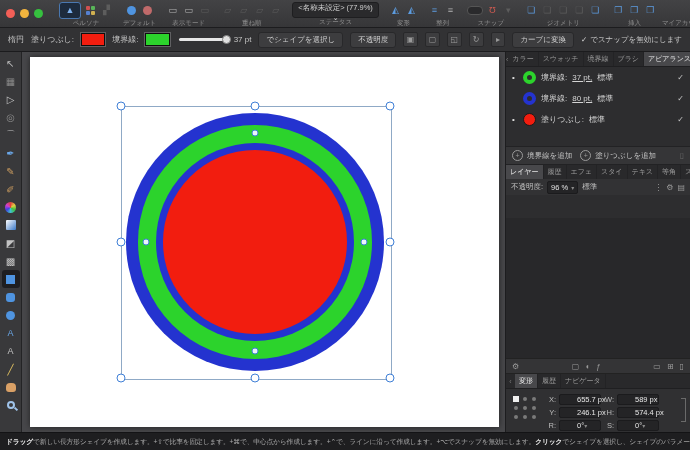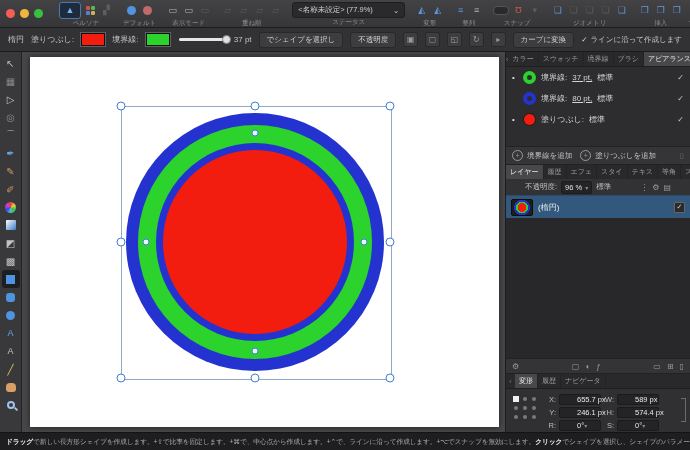--- a/index.html
+++ b/index.html
@@ -16,21 +16,21 @@
   .g-icons{display:flex;gap:3px;align-items:center;height:18px;margin-top:1px;}
   .g-label{font-size:6.5px;color:#8f8f8f;line-height:7px;white-space:nowrap;}
   .micon{width:13px;height:13px;display:flex;align-items:center;justify-content:center;font-size:9px;color:#b4b4b4;}
   .micon.dim{color:#5d5d5d;} .micon.blu{color:#5c9ce0;} .micon.red{color:#cf5a50;}
   .applogo{width:20px;height:15px;background:#1d2b3d;border:1px solid #4a78b0;border-radius:3px;
            display:flex;align-items:center;justify-content:center;}
   .applogo span{color:#7fb3ef;font-size:9px;line-height:9px;}
   .pixgrid{display:grid;grid-template-columns:4px 4px;grid-gap:1px;}
   .pixgrid i{width:4px;height:4px;border-radius:1px;}
   .docdrop{height:14px;background:#2a2a2c;border:1px solid #1e1e20;border-radius:3px;display:flex;
-           align-items:center;padding:0 5px;gap:20px;font-size:7.5px;color:#cfcfcf;margin-top:2px;white-space:nowrap;}
+           align-items:center;padding:0 5px;gap:0;font-size:7.5px;color:#cfcfcf;margin-top:2px;white-space:nowrap;flex-direction:column;}
   .toggle{width:14px;height:7px;background:#2a2a2c;border:1px solid #555;border-radius:4px;}
 
   
   #ctb{position:absolute;left:0;top:28px;right:0;height:24px;background:#323234;border-bottom:1px solid #1b1b1d;
        display:flex;align-items:center;gap:7px;padding:0 8px;box-sizing:border-box;font-size:8px;color:#c6c6c6;white-space:nowrap;}
   .swatch{width:26px;height:11px;border:1px solid #0e0e0e;box-shadow:0 0 0 1px #606062;}
   .sl-track{width:56px;height:3px;background:#e6e6e6;border-radius:2px;position:relative;margin-left:2px;}
   .sl-thumb{position:absolute;right:-4px;top:-3px;width:9px;height:9px;background:#e0e0e0;border:1px solid #7e7e7e;border-radius:50%;box-sizing:border-box;}
   .cbtn{background:#3d3d3f;border:1px solid #28282a;border-radius:3px;padding:2px 7px;font-size:7.5px;color:#cfcfcf;}
   .ibtn{width:15px;height:13px;background:#3d3d3f;border:1px solid #28282a;border-radius:2px;display:flex;align-items:center;justify-content:center;font-size:8px;color:#9a9a9a;}
@@ -72,21 +72,21 @@
   .sw{width:13px;height:13px;border-radius:50%;box-sizing:border-box;flex:none;}
   .sw.green{border:4px solid #2cd32c;background:transparent;}
   .sw.blue{border:4px solid #2433cf;background:transparent;}
   .sw.red{background:#f21d0f;border:1px solid #1a1a1a;}
   .alink{text-decoration:underline;}
   .acheck{margin-left:auto;color:#c8c8c8;}
   .addrow{position:absolute;top:94px;left:0;right:0;height:17px;background:#353537;border-top:1px solid #222224;
           border-bottom:1px solid #222224;display:flex;align-items:center;gap:4px;padding:0 6px;font-size:7.5px;color:#c2c2c2;white-space:nowrap;}
   .plus{width:9px;height:9px;border:1px solid #9a9a9a;border-radius:50%;display:flex;align-items:center;justify-content:center;font-size:7px;color:#9a9a9a;flex:none;line-height:7px;}
   #ltabs{position:absolute;top:113px;left:0;right:0;}
-  #oprow{position:absolute;top:127px;left:0;right:0;height:16px;display:flex;align-items:center;gap:4px;padding:0 19px;font-size:7.5px;color:#c0c0c0;background:#323234;white-space:nowrap;}
+  #oprow{position:absolute;top:127px;left:0;right:0;height:16px;display:flex;align-items:center;gap:4px;padding:0 5px;font-size:7.5px;color:#c0c0c0;background:#323234;white-space:nowrap;}
   .opbox{background:#242426;border:1px solid #1b1b1d;border-radius:2px;height:11px;display:flex;align-items:center;gap:3px;padding:0 3px;color:#e0e0e0;}
   #oprow .ricon{color:#9a9a9a;font-size:8px;}
   #layerrow{position:absolute;top:143px;left:0;right:0;height:22px;background:#33587e;border-top:1px solid #2a4a6c;
             border-bottom:1px solid #203a56;display:flex;align-items:center;gap:5px;padding:0 5px;color:#f0f0f0;font-size:8px;}
   .lthumb{width:20px;height:15px;background:#1e1e1e;border:1px solid #0d0d0d;border-radius:2px;
           background-image:radial-gradient(circle at 50% 50%,#f21d0f 0 34%,#2cd32c 35% 47%,#2433cf 48% 62%,transparent 63%);}
   .lcheck{margin-left:auto;width:9px;height:9px;background:#2a2a2c;border:1px solid #666;border-radius:1px;
           display:flex;align-items:center;justify-content:center;font-size:7px;color:#d0d0d0;}
   #lempty{position:absolute;top:166px;left:0;right:0;bottom:72px;background:#28282a;}
   #lbots{position:absolute;left:0;right:0;bottom:58px;height:14px;background:#343436;border-top:1px solid #222;
@@ -298,21 +298,21 @@
       </span>
     <span class="ibtn">
         <span>↻</span>
       </span>
     <span class="ibtn">
         <span>▸</span>
       </span>
     <span class="cbtn">カーブに変換</span>
     <span class="chk">
       <span class="mark">✓</span>
-      <span>ラインに沿って作成します</span>
+      <span>でスナップを無効にします</span>
     </span>
   </div>
 
   <div id="lt">
     <div class="tool">
         <span>↖</span>
       </div>
     <div class="tool">
         <span style="color:#8a8a8a">▦</span>
       </div>
@@ -456,27 +456,20 @@
       <span class="opbox">
         <span>96 %</span>
         <span style="color:#8a8a8a;font-size:6px">▾</span>
       </span>
       <span>標準</span>
       <span class="ricon" style="margin-left:auto">⋮</span>
       <span class="ricon">⚙</span>
       <span class="ricon">▤</span>
     </div>
 
-    <div id="layerrow">
-      <span class="lthumb"></span>
-      <span>(楕円)</span>
-      <span class="lcheck">
-          <span>✓</span>
-        </span>
-    </div>
 
     <div id="lempty"></div>
 
     <div id="lbots">
       <span>⚙</span>
       <span class="sp"></span>
       <span>▢</span>
       <span>◐</span>
       <span>ƒ</span>
       <span class="sp"></span>

